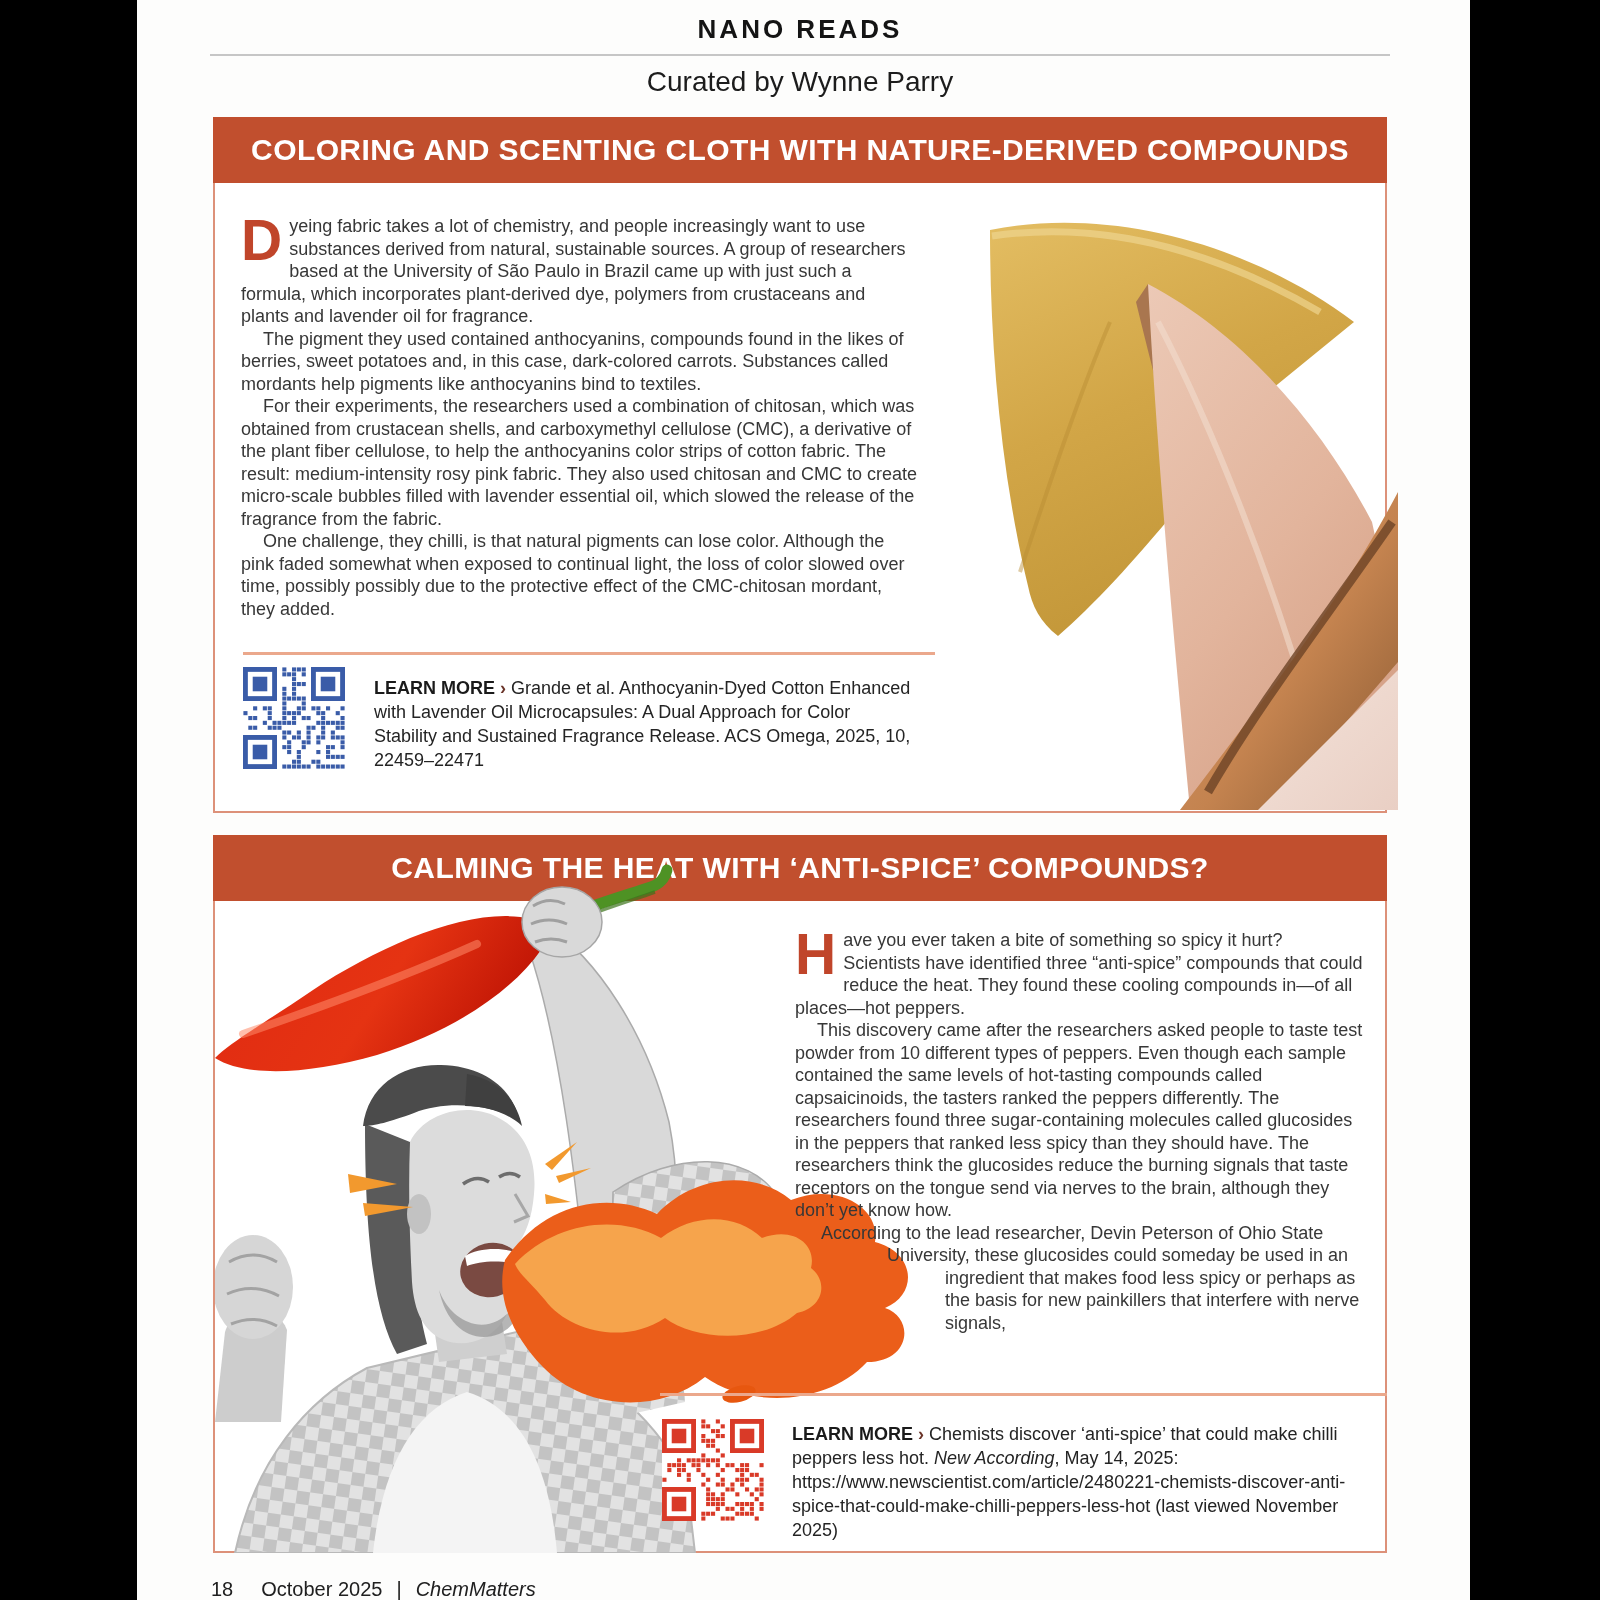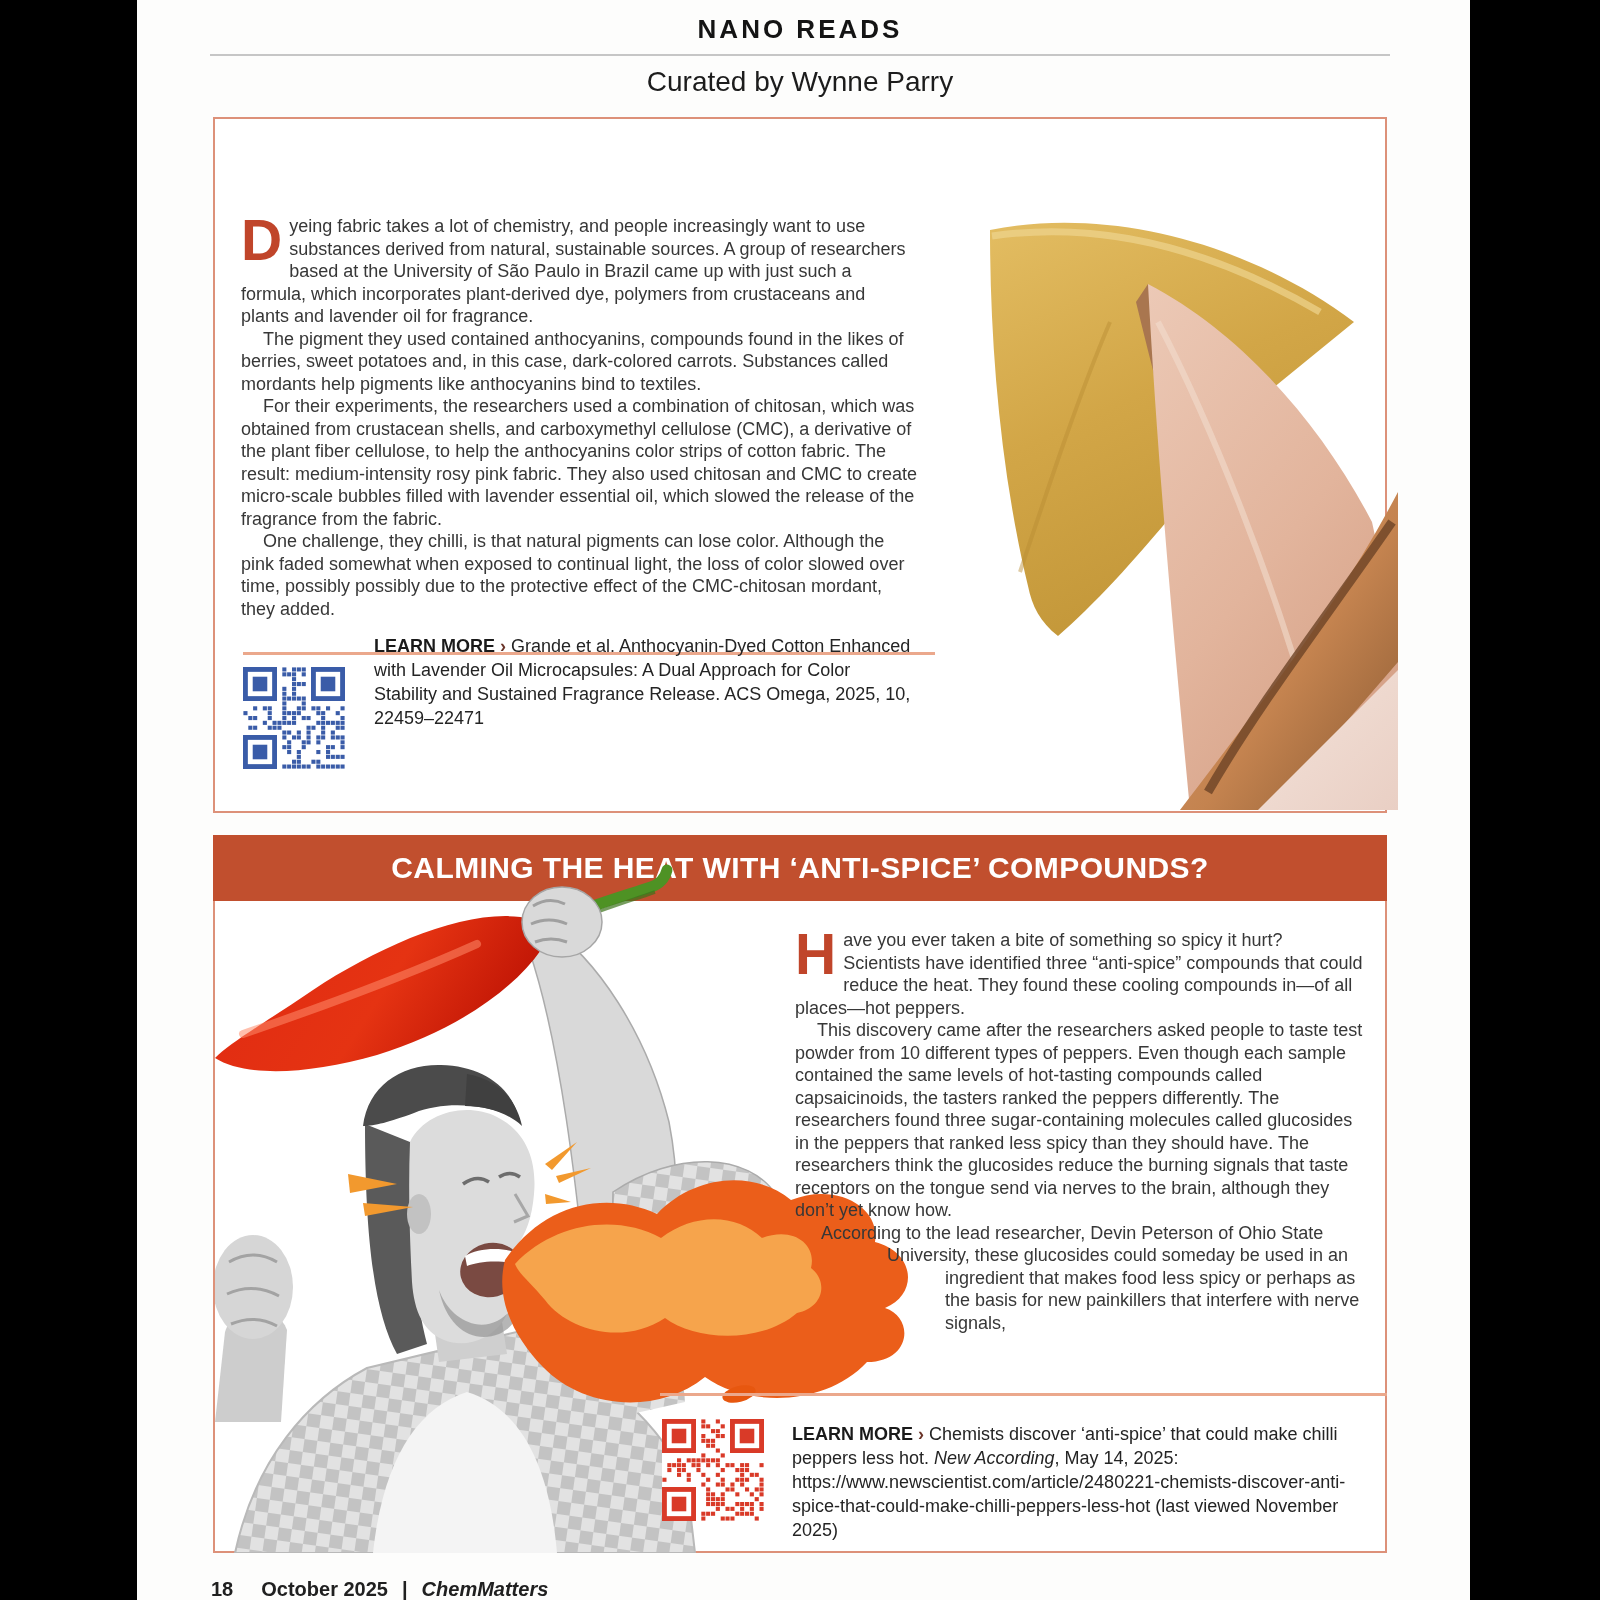--- a/index.html
+++ b/index.html
@@ -37,46 +37,49 @@
 
   
   .lm-rule{position:absolute;height:3px;background:#eba88c;}
   .lm-rule1{left:28px;top:533px;width:692px;}
   .lm-rule2{left:445px;top:556px;width:727px;}
   .qr{position:absolute;width:102px;height:102px;background:#fff;}
   .qr1{left:28px;top:548px;}
   .qr2{left:447px;top:582px;}
   .lm-text{position:absolute;font-size:18px;line-height:24px;color:#242424;
            overflow-wrap:anywhere;text-align:left;}
-  .lm-text1{left:159px;top:515px;width:540px;}
+  .lm-text1{left:159px;top:557px;width:540px;}
   .lm-text2{left:577px;top:585px;width:596px;}
   .lm-label{font-weight:700;color:#1a1a1a;}
   .lm-arrow{font-weight:700;color:#6b352a;}
   .ital{font-style:italic;}
 
   
   .fabric{position:absolute;left:725px;top:73px;width:458px;height:618px;}
   .chiliman{position:absolute;left:0px;top:25px;width:700px;height:691px;}
 
   
   .footer{position:absolute;left:74px;top:1578px;font-size:20px;color:#202020;
-          display:flex;align-items:baseline;gap:14px;font-weight:bold;}
+          display:flex;align-items:baseline;gap:14px;}
   .footer .pgnum{margin-right:14px;}
 </style>
 </head>
 <body>
 
 <div id="canvas">
   <div class="page">
 
     <div class="masthead">NANO READS</div>
     <div class="mast-rule"></div>
     <div class="curated">Curated by Wynne Parry</div>
 
     <div class="card card1">
+      <div class="banner">
+        <div class="banner-title">COLORING AND SCENTING CLOTH WITH NATURE-DERIVED COMPOUNDS</div>
+      </div>
 
       <div class="copy copy1">
         <p class="para lead"><span class="dropcap">D</span><span>yeing fabric takes a lot of chemistry, and people increasingly want to use substances derived from natural, sustainable sources. A group of researchers based at the University of São Paulo in Brazil came up with just such a formula, which incorporates plant-derived dye, polymers from crustaceans and plants and lavender oil for fragrance.</span></p>
         <p class="para">The pigment they used contained anthocyanins, compounds found in the likes of berries, sweet potatoes and, in this case, dark-colored carrots. Substances called mordants help pigments like anthocyanins bind to textiles.</p>
         <p class="para">For their experiments, the researchers used a combination of chitosan, which was obtained from crustacean shells, and carboxymethyl cellulose (CMC), a derivative of the plant fiber cellulose, to help the anthocyanins color strips of cotton fabric. The result: medium-intensity rosy pink fabric. They also used chitosan and CMC to create micro-scale bubbles filled with lavender essential oil, which slowed the release of the fragrance from the fabric.</p>
         <p class="para">One challenge, they chilli, is that natural pigments can lose color. Although the pink faded somewhat when exposed to continual light, the loss of color slowed over time, possibly possibly due to the protective effect of the CMC-chitosan mordant, they added.</p>
       </div>
 
       <svg class="fabric" viewBox="0 0 458 618">
         <defs>

